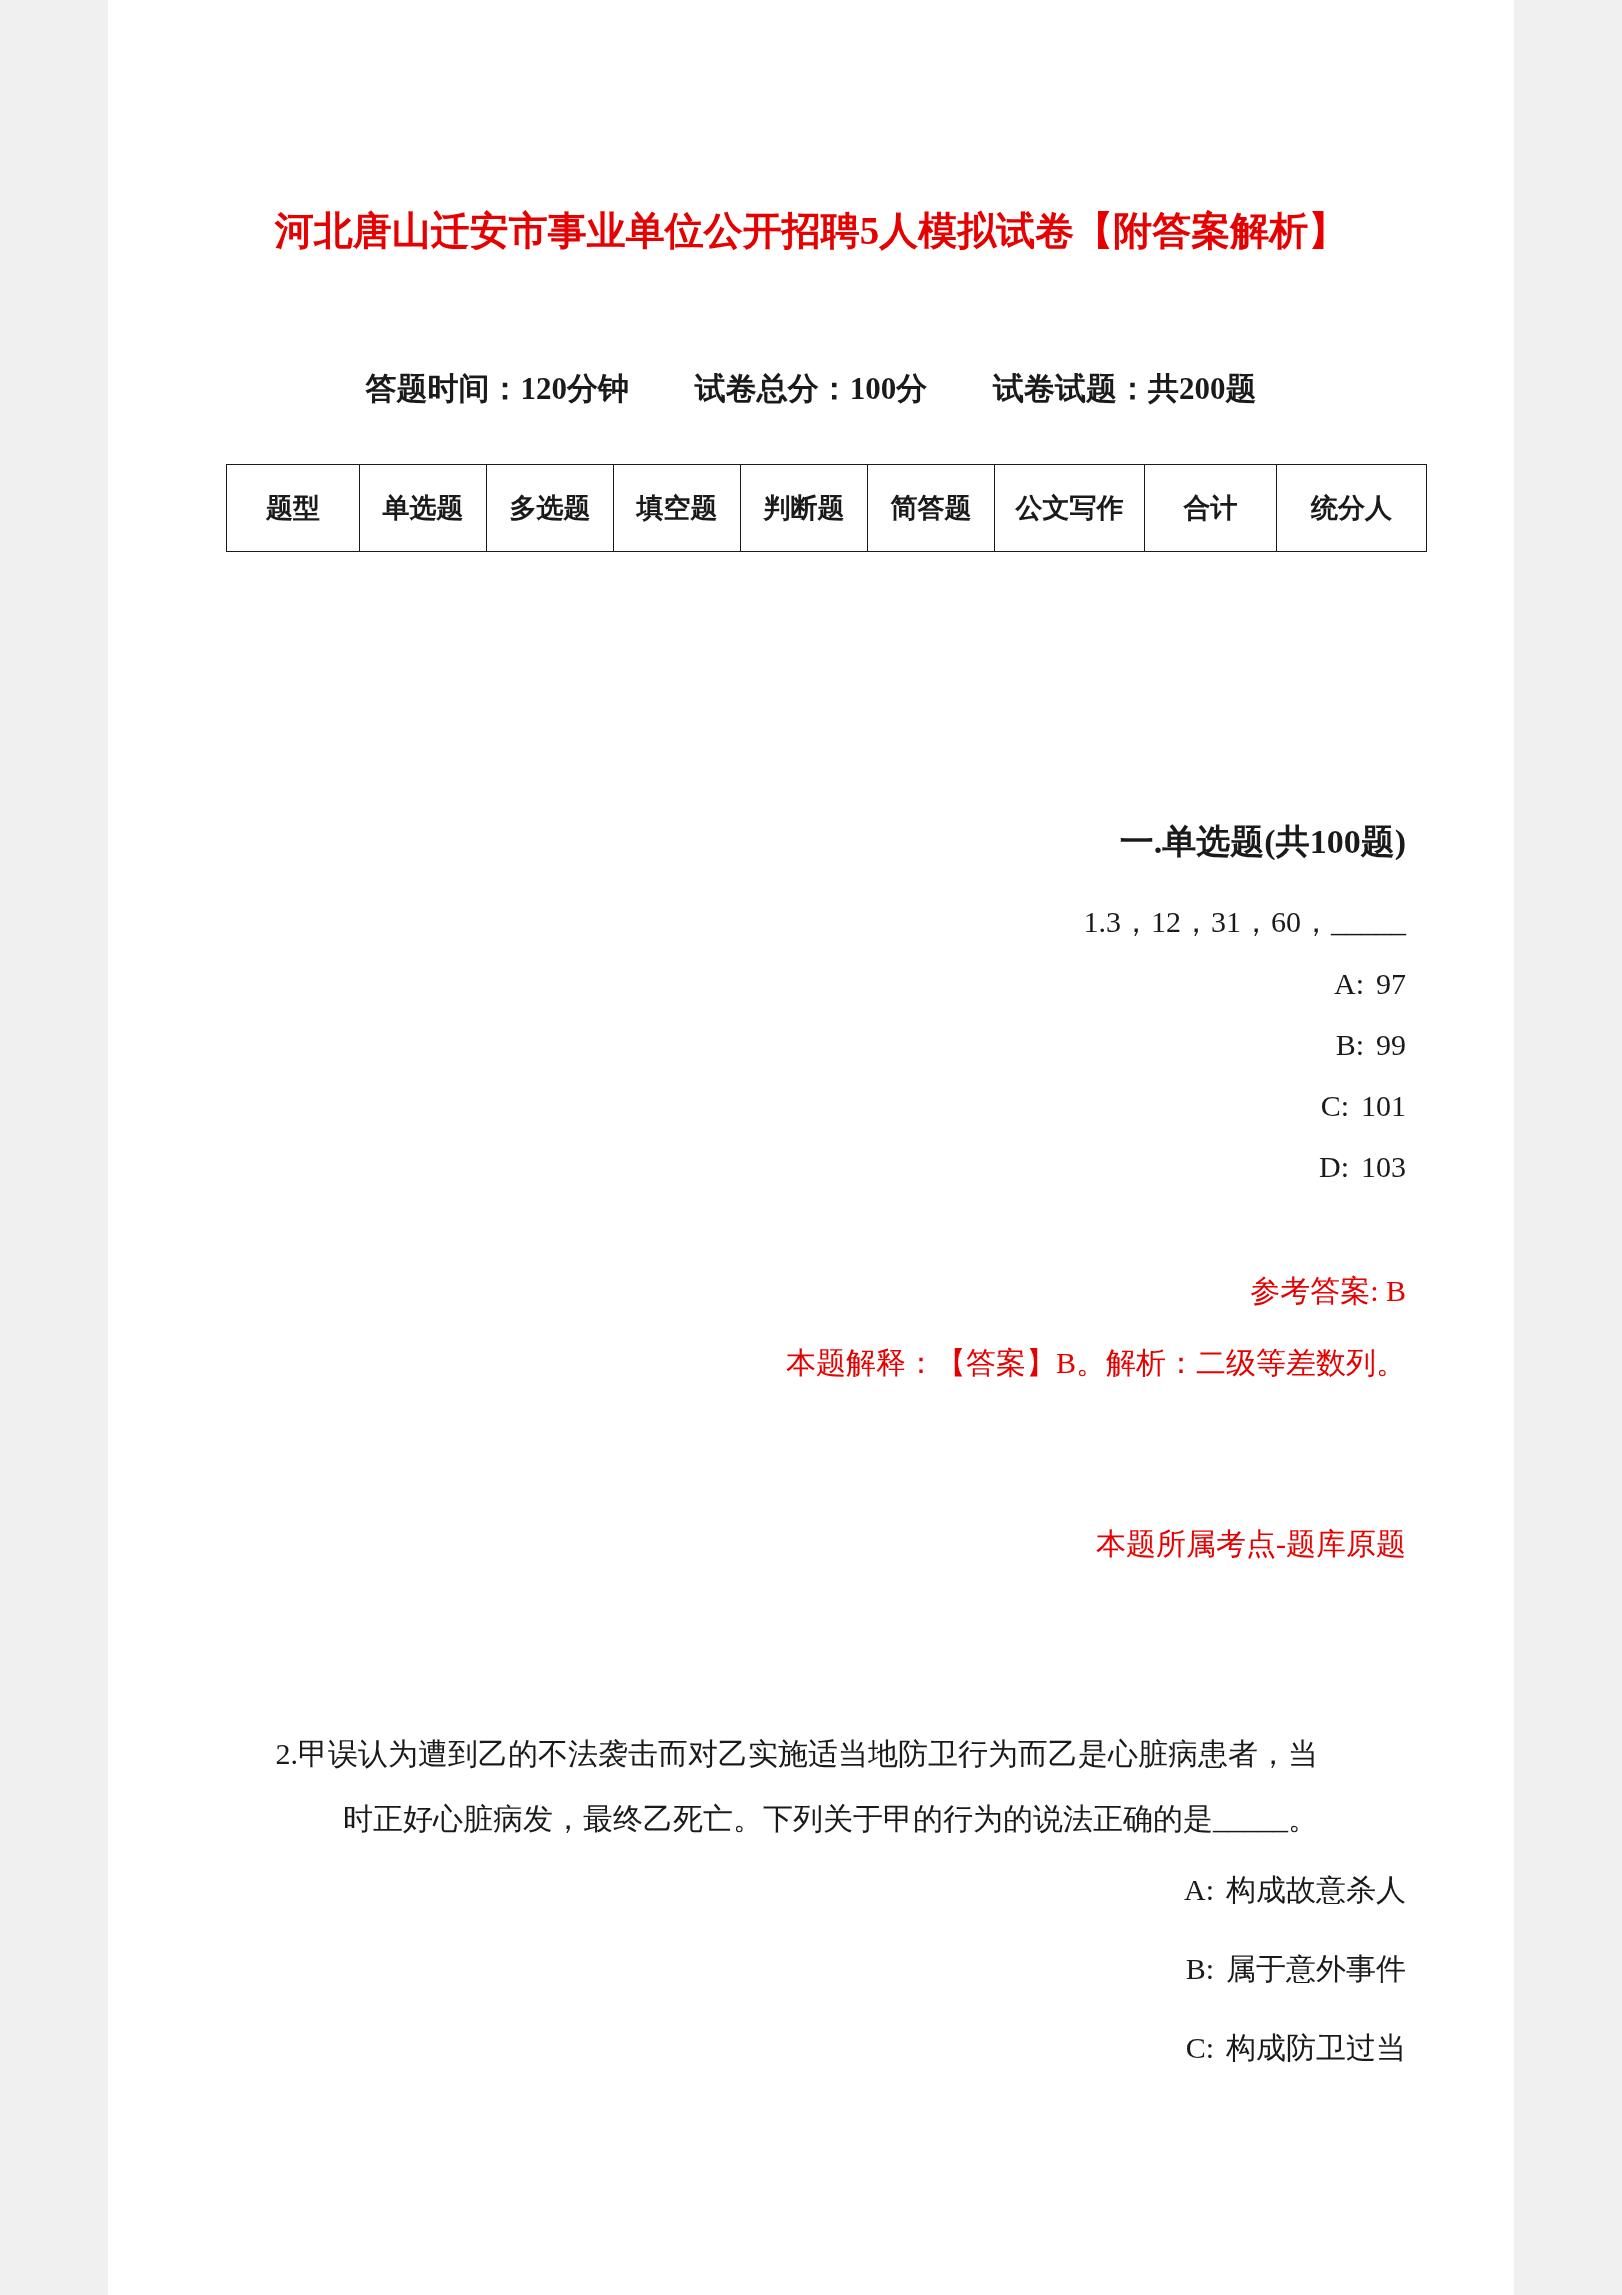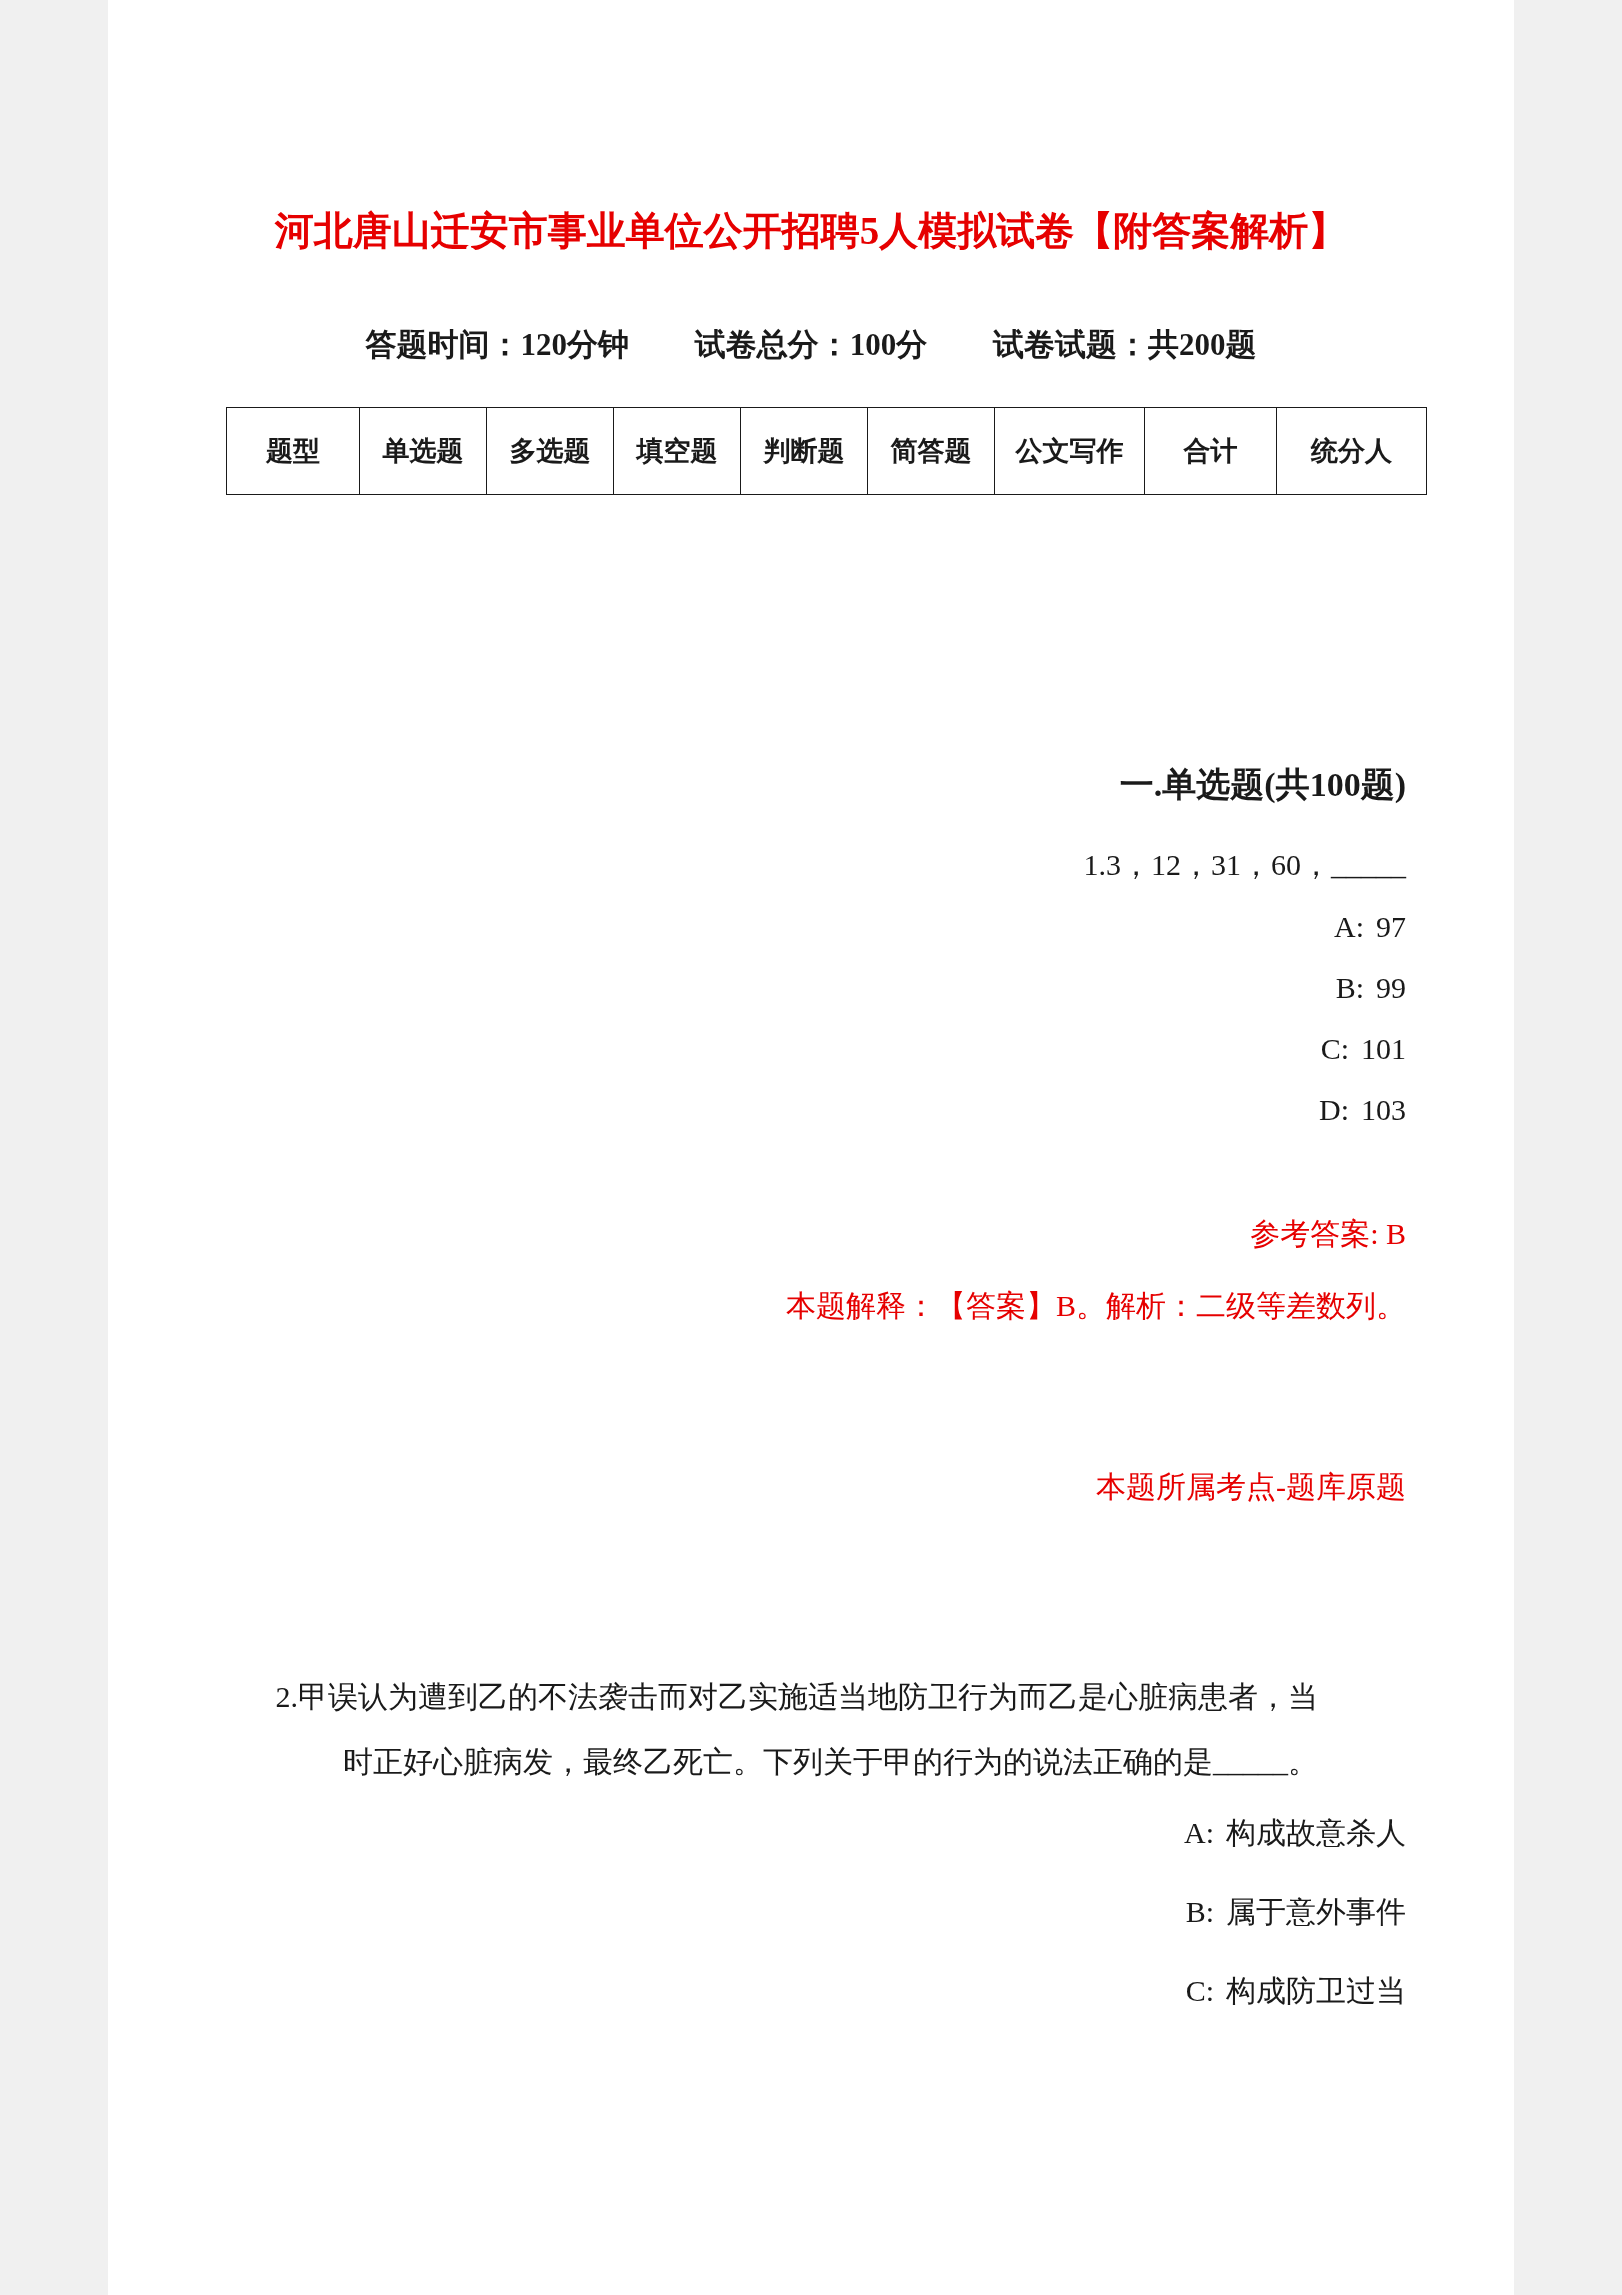--- a/index.html
+++ b/index.html
@@ -29,30 +29,30 @@
   }
   .doc-title{
     padding-top:208px;
     text-align:center;
     font-size:39px;
     font-weight:bold;
     color:var(--accent-red);
     line-height:1.2;
   }
   .exam-meta{
-    margin-top:71px;
+    margin-top:115px;
     text-align:center;
     font-size:31px;
     font-weight:bold;
     line-height:37px;
     white-space:nowrap;
   }
   .exam-meta .seg{margin:0 29px;}
   table.score-table{
-    margin:44px 0 0 10px;
+    margin:57px 0 0 10px;
     border-collapse:collapse;
     table-layout:fixed;
     width:1200px;
     border-radius:24px;
   }
   table.score-table td{
     border:1.7px solid #1a1a1a;
     height:87px;
     text-align:center;
     vertical-align:middle;

